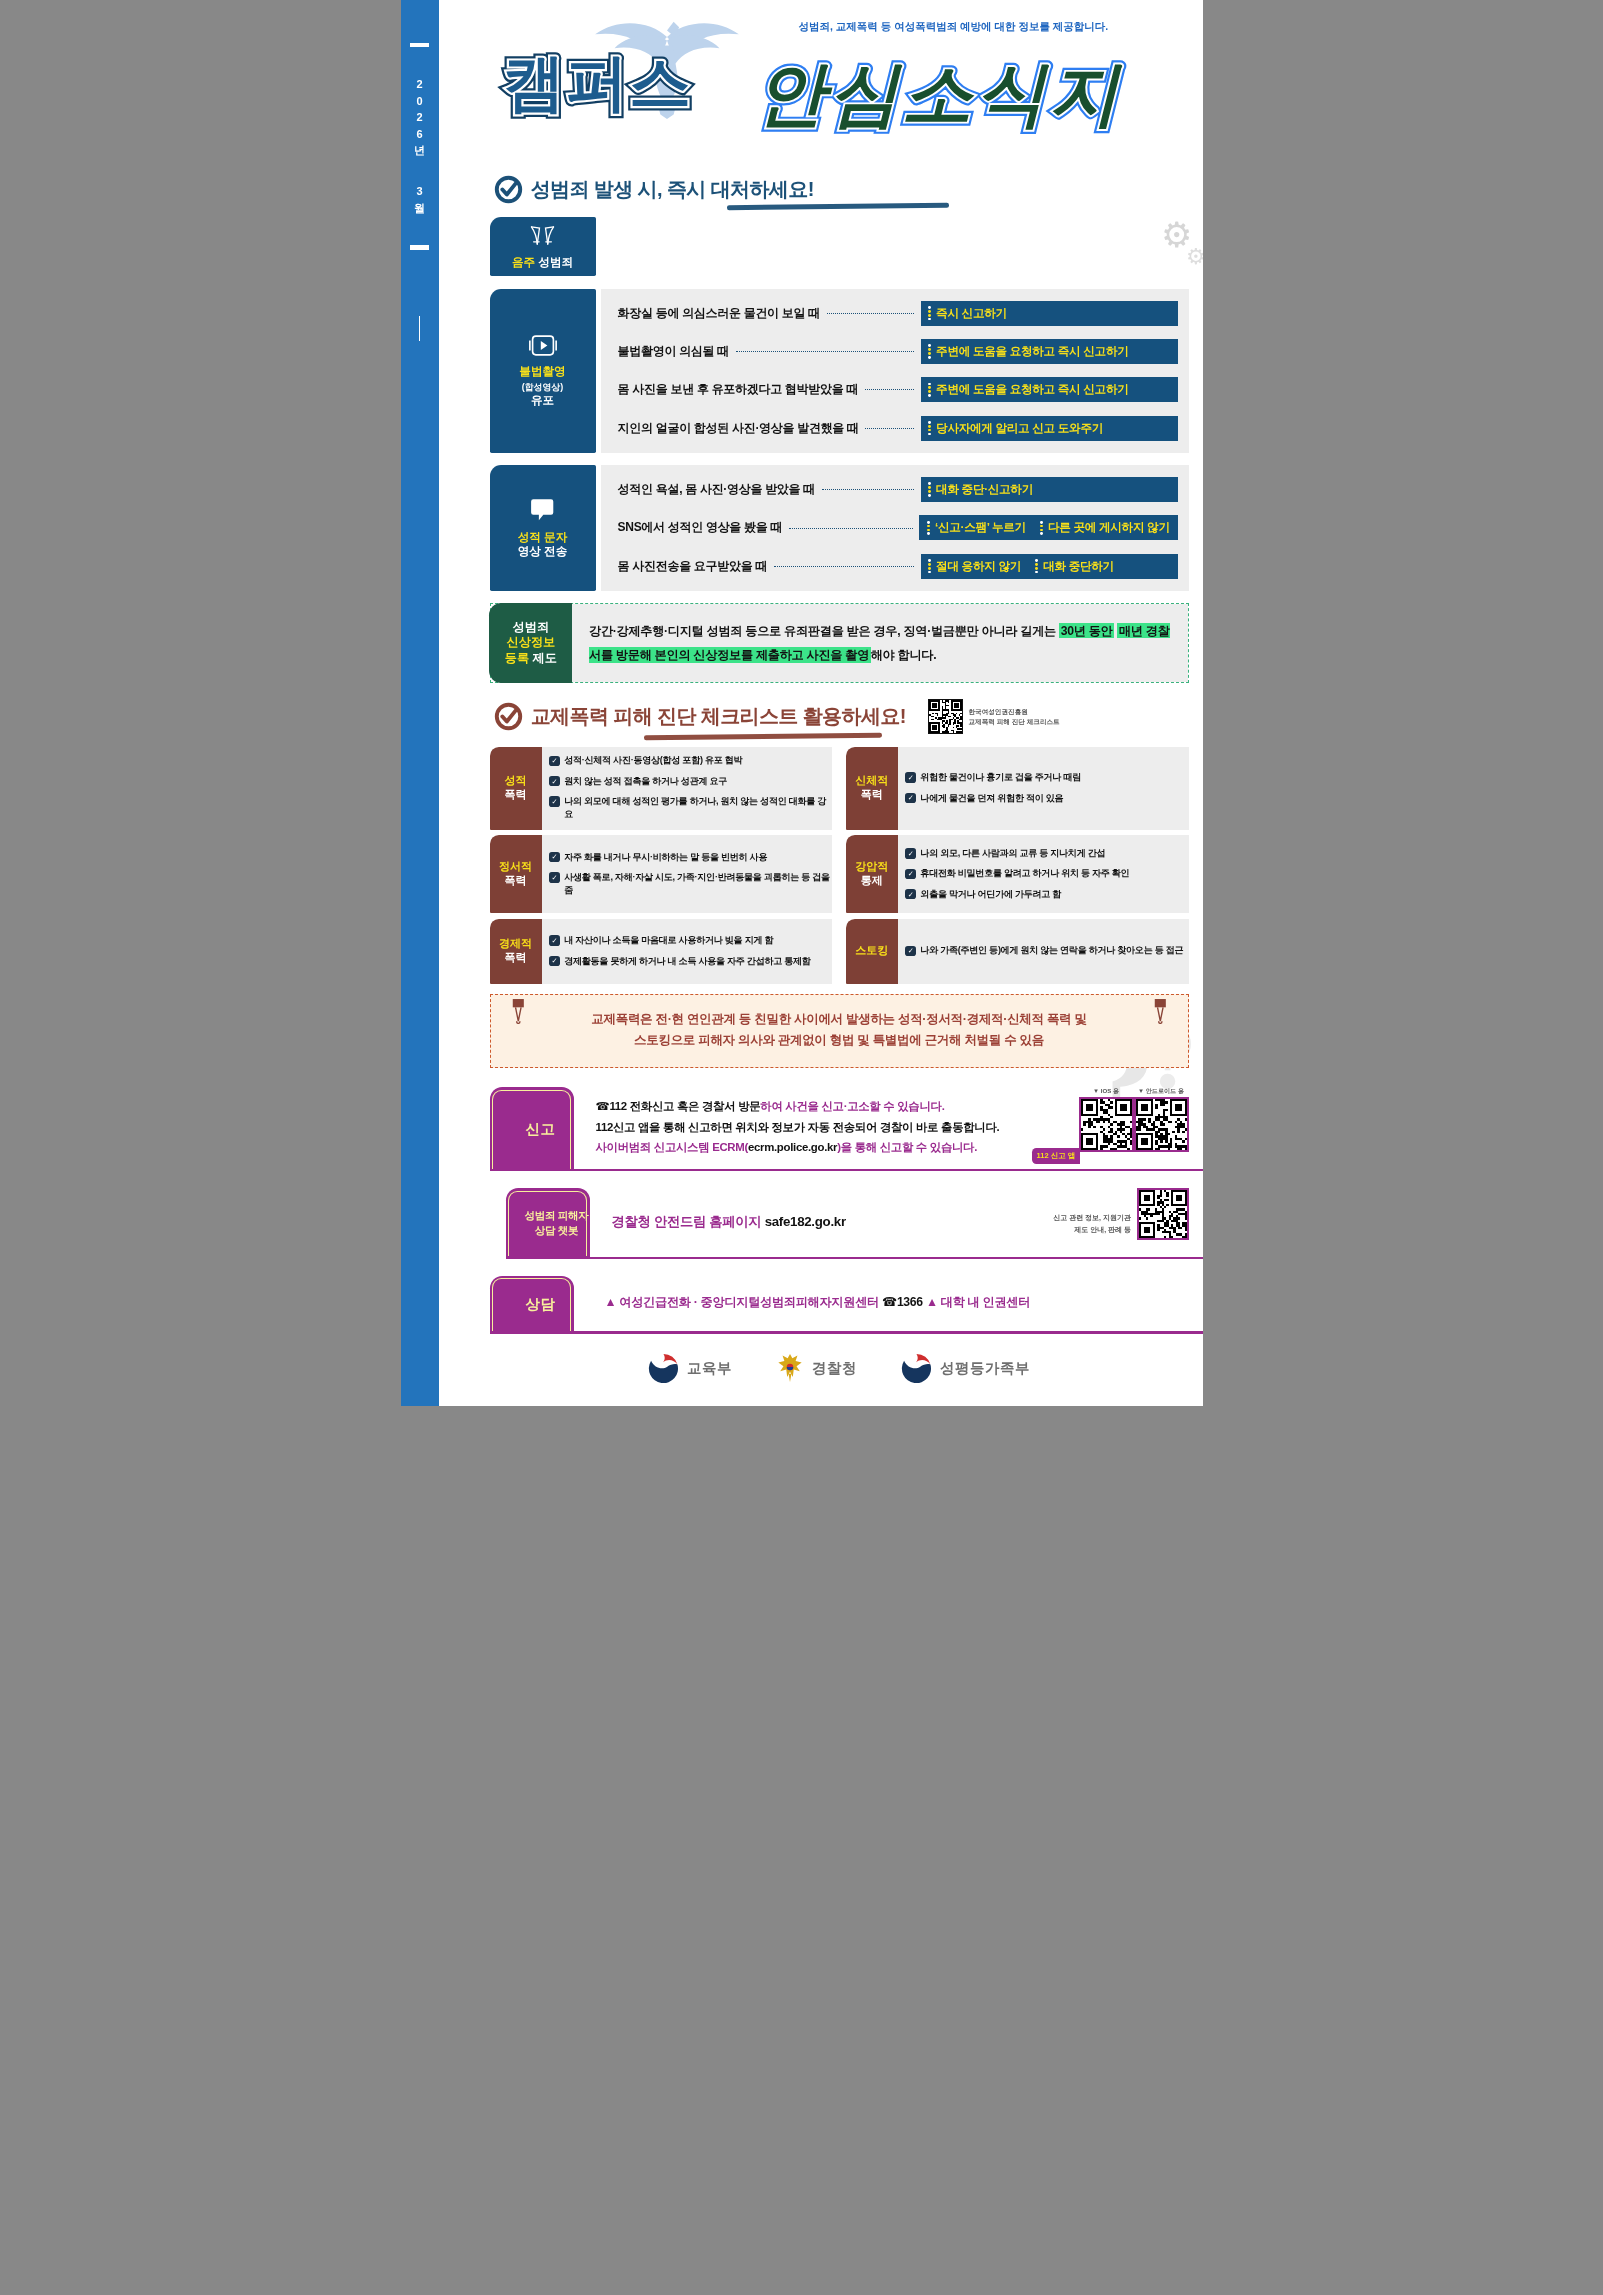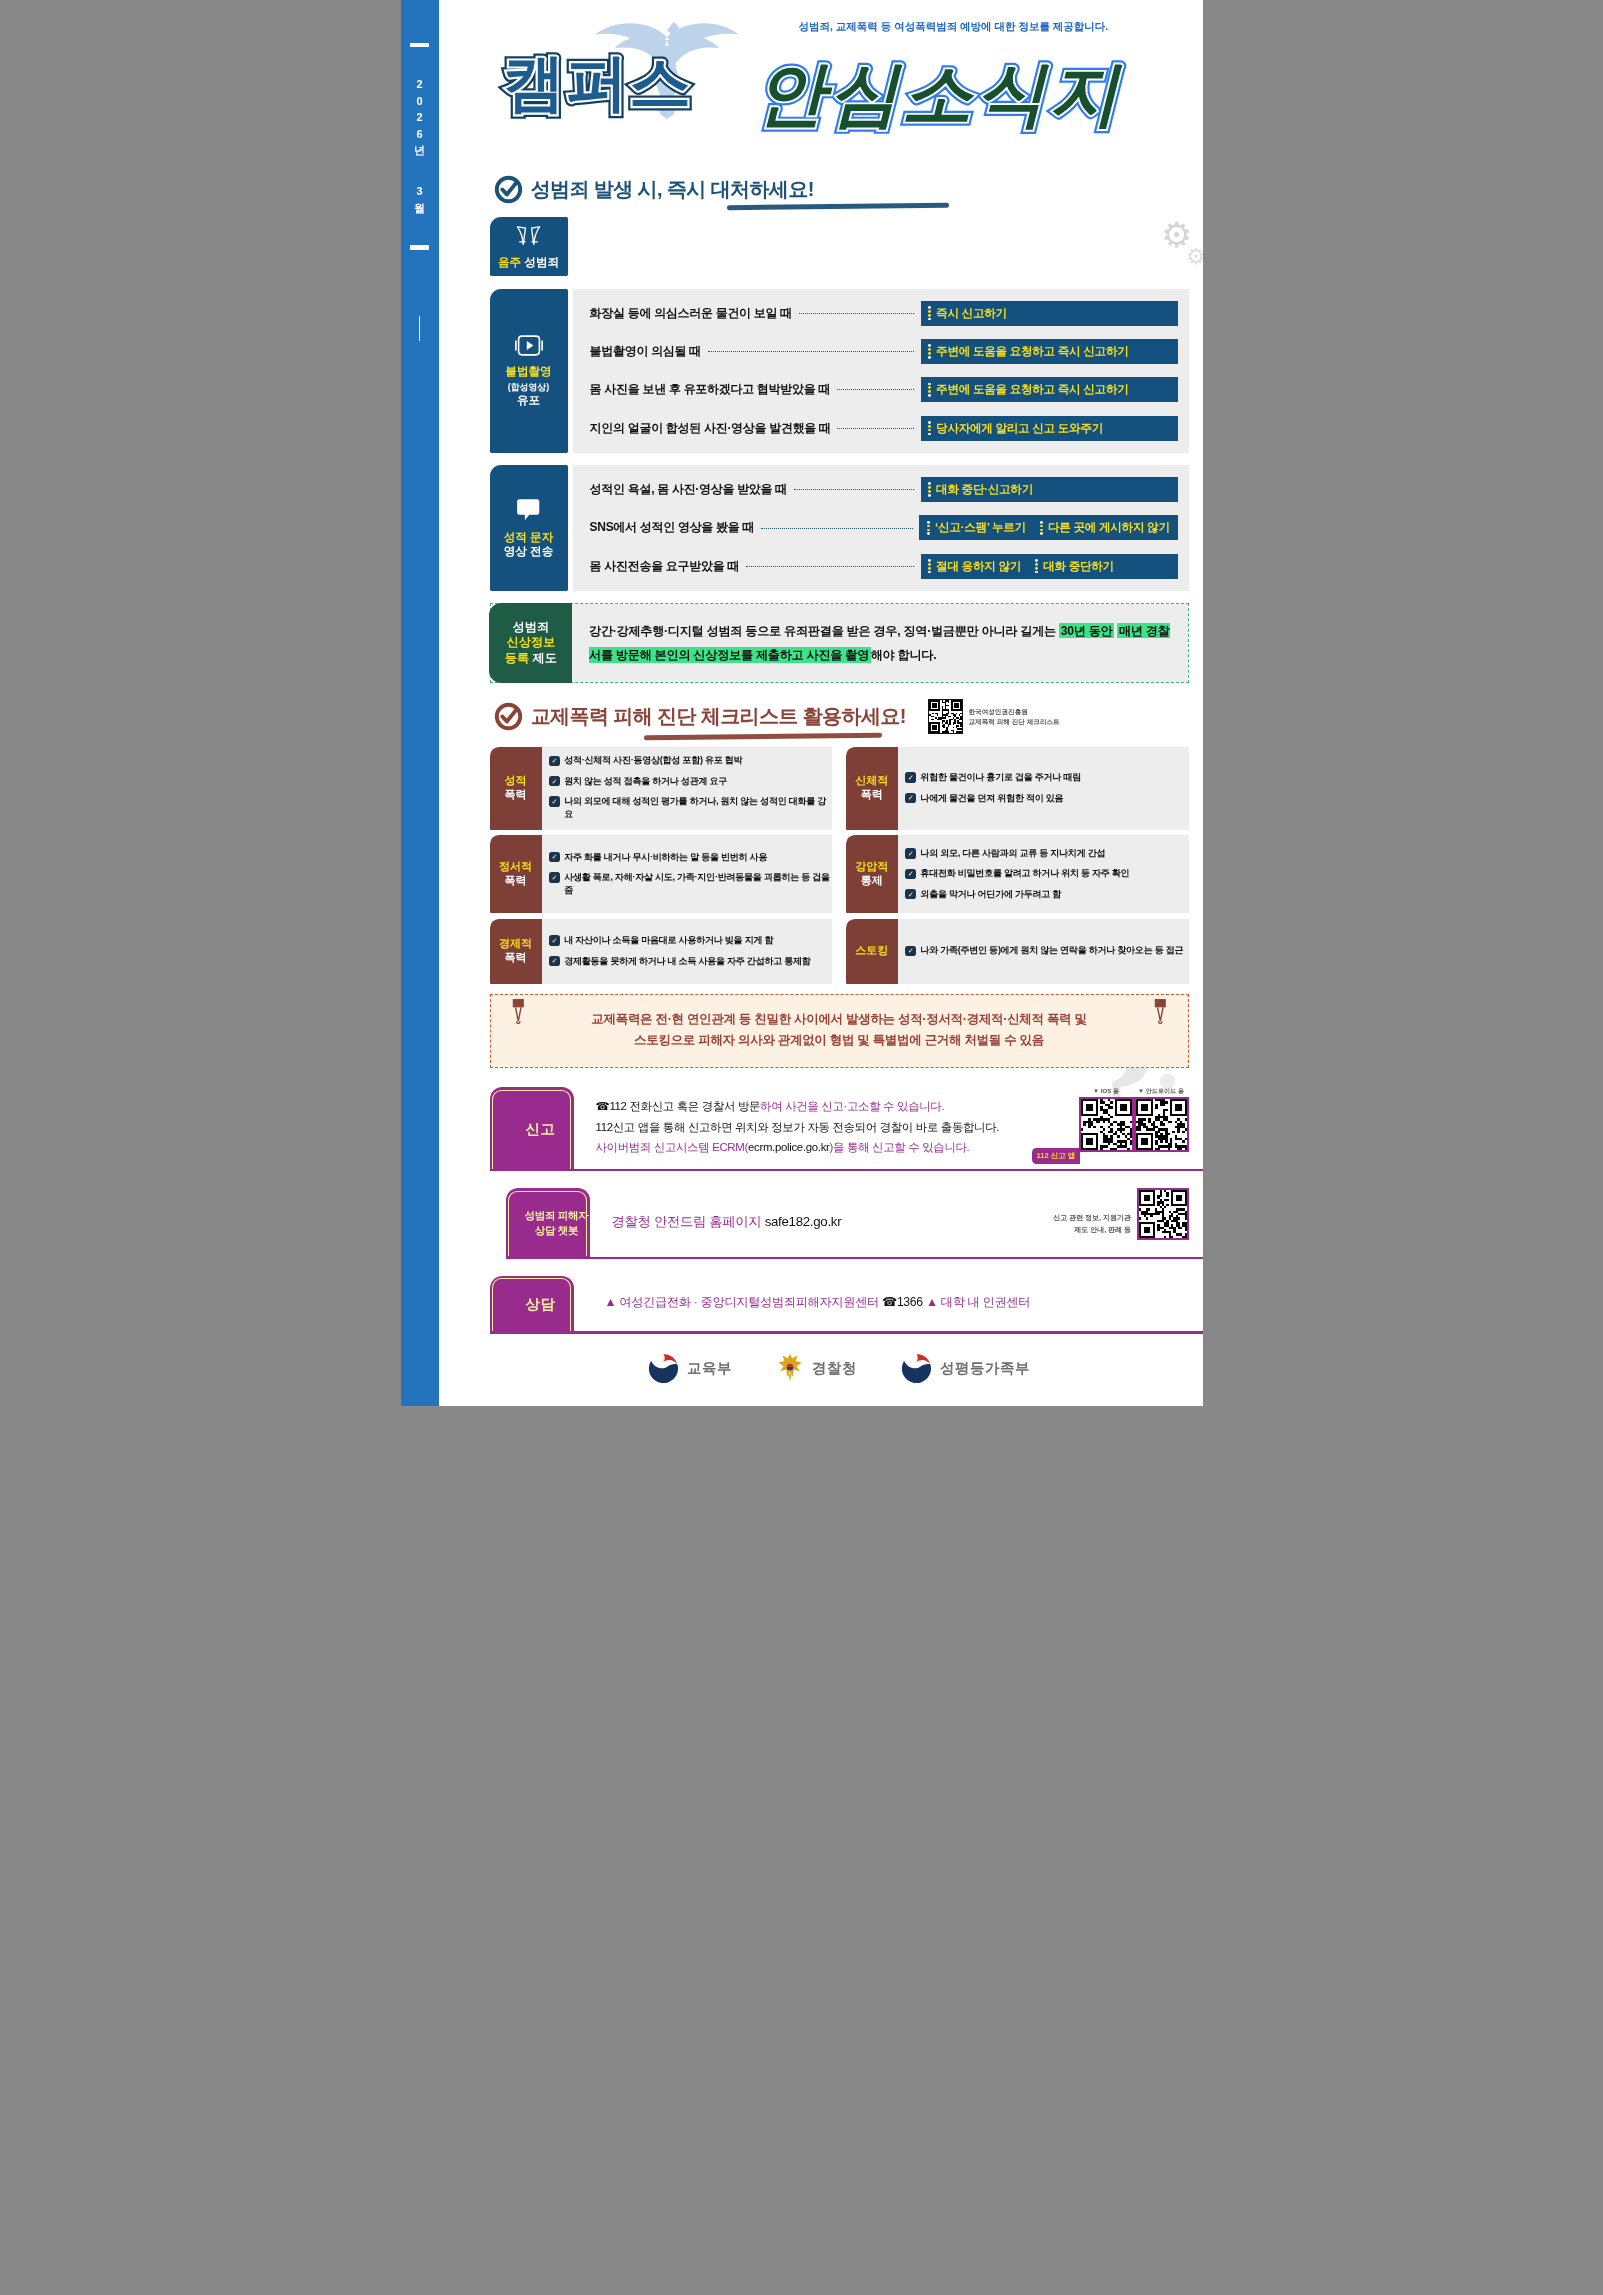--- a/index.html
+++ b/index.html
@@ -54,21 +54,21 @@
   .sec-head.navy .txt{color:#1c5178;}
   .sec-head.maroon .txt{color:var(--c-maroon-txt);}
   .brush{position:absolute; height:5px; border-radius:2.2px; transform:rotate(-.6deg); opacity:.95; bottom:-4.4px;}
   .sec-head.navy .brush{left:233px; width:222px; background:#1c5178;}
   .sec-head.maroon .brush{left:150px; width:238px; background:#8a4437;}
   .check-circle{flex-shrink:0;}
 
   
   .rows{position:relative; z-index:1;}
   .vrow{display:flex; gap:5.5px; margin-bottom:12.2px;}
-  .row-label{width:78px; flex-shrink:0; background:var(--c-navy); border-radius:11px 1.7px 1.7px 1.7px;
+  .row-label{width:106px; flex-shrink:0; background:var(--c-navy); border-radius:11px 1.7px 1.7px 1.7px;
     display:flex; flex-direction:column; align-items:center; justify-content:center; gap:3.3px; padding:6.6px 2.2px; text-align:center;}
   .row-label .licon{margin-bottom:4.4px;}
   .label-line{font-size:11.6px; font-weight:900; line-height:1.25;}
   .label-line .small{font-size:8.9px; font-weight:700;}
   .seg-yellow{color:var(--c-yellow);} .seg-white{color:#fff;} .seg-black{color:#121212;}
   .seg-magenta{color:var(--c-purple);} .seg-hl{background:var(--c-hl); color:#121212; padding:0.6px 1.7px;}
   .row-body{flex:1; background:var(--c-gray-bg); padding:12.2px 11px 12.2px 16.6px;
     display:flex; flex-direction:column; justify-content:center; gap:13.3px;}
   .item{display:flex; align-items:center; min-height:16.6px;}
   .item-text{font-size:12px; font-weight:900; color:#121212; letter-spacing:-0.3px; white-space:nowrap;}
@@ -115,21 +115,21 @@
   
   .gov-rows{margin-top:19px; position:relative; z-index:1;}
   .gov-row{position:relative; display:flex; align-items:stretch; margin-bottom:16.6px; min-height:58px;}
   .gov-underline{position:absolute; left:0; right:-14px; bottom:0; height:2.2px; background:var(--c-purple);}
   .gov-tab{position:relative; width:84px; flex-shrink:0; background:var(--c-purple); border-radius:12.2px 12.2px 0 0;
     display:flex; flex-direction:column; align-items:center; justify-content:center; gap:1.1px;padding-left:18px;}
   .gov-tab::before{content:""; position:absolute; inset:2.8px; border:1.1px solid var(--c-paleyellow); border-radius:9.4px 9.4px 0 0; border-bottom:none;}
   .gov-tab .tline{color:var(--c-paleyellow); font-weight:900; font-size:14.4px; letter-spacing:0.6px; line-height:1.3; z-index:1;}
   .gov-tab .tline.small{font-size:10.5px; letter-spacing:-0.3px;}
   .gov-body{flex:1; padding:5.5px 10px 8.9px 22px; display:flex; flex-direction:column; justify-content:center; gap:5.5px;}
-  .gov-line{font-size:11.4px; font-weight:400; letter-spacing:-0.3px;}
+  .gov-line{font-size:11.4px; font-weight:700; letter-spacing:-0.3px;}
   .gov-line.big{font-size:13.3px;}
   .qr-cluster{display:flex; gap:0; align-items:flex-end; padding-bottom:19px; position:relative; flex-shrink:0;}
   .qr-col{display:flex; flex-direction:column; align-items:center; gap:1.7px;}
   .qr-lab{font-size:6.1px; color:#555; font-weight:700;}
   .qr-frame{border:2.2px solid var(--c-purple); background:#fff; line-height:0;}
   .qr-tag{position:absolute; left:-47px; bottom:7.8px; background:var(--c-purple); color:var(--c-yellow);
     font-size:7.5px; font-weight:900; padding:2.8px 5px; border-radius:4.4px 0 0 4.4px; white-space:nowrap;}
   .chat-caption{font-size:7px; color:#555; font-weight:700; text-align:right; line-height:1.6; align-self:center; margin-right:5.5px;}
 
   

